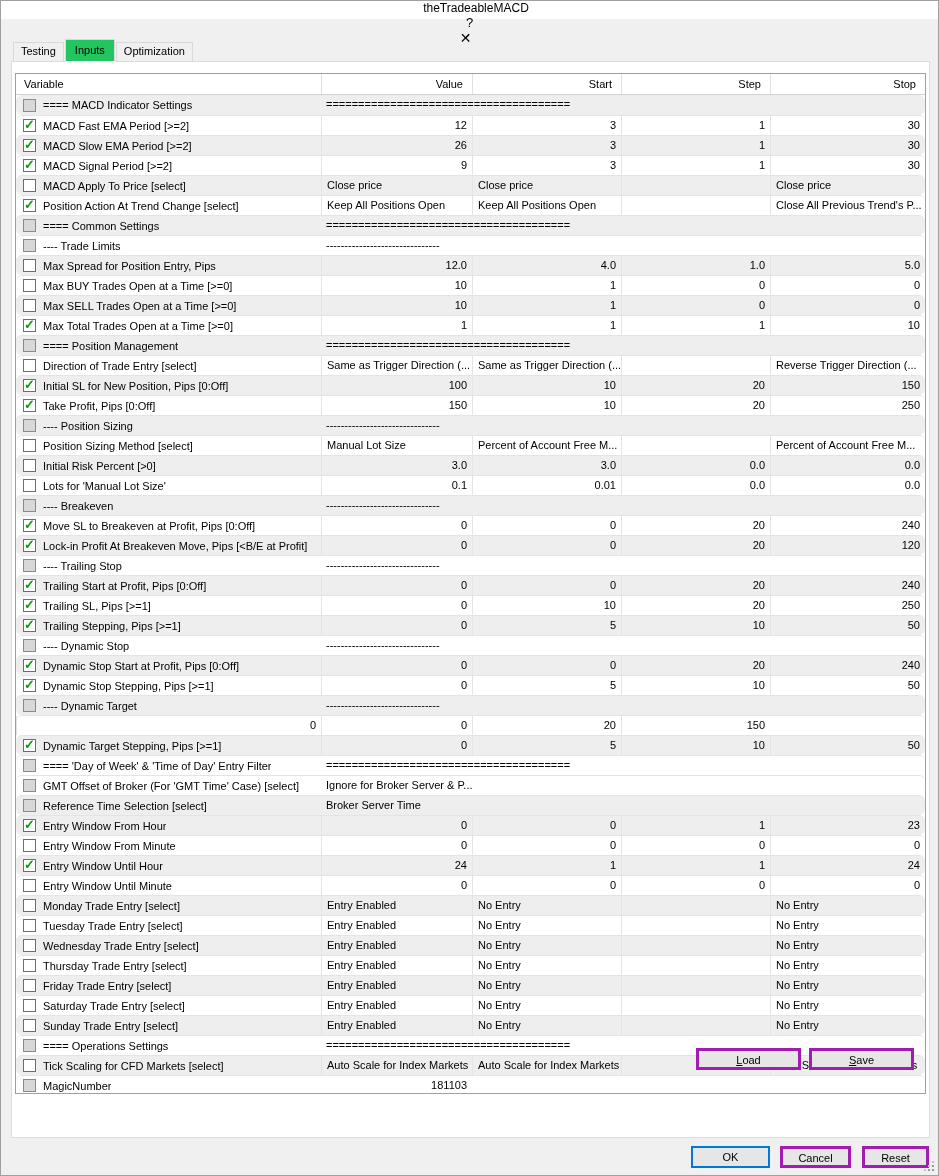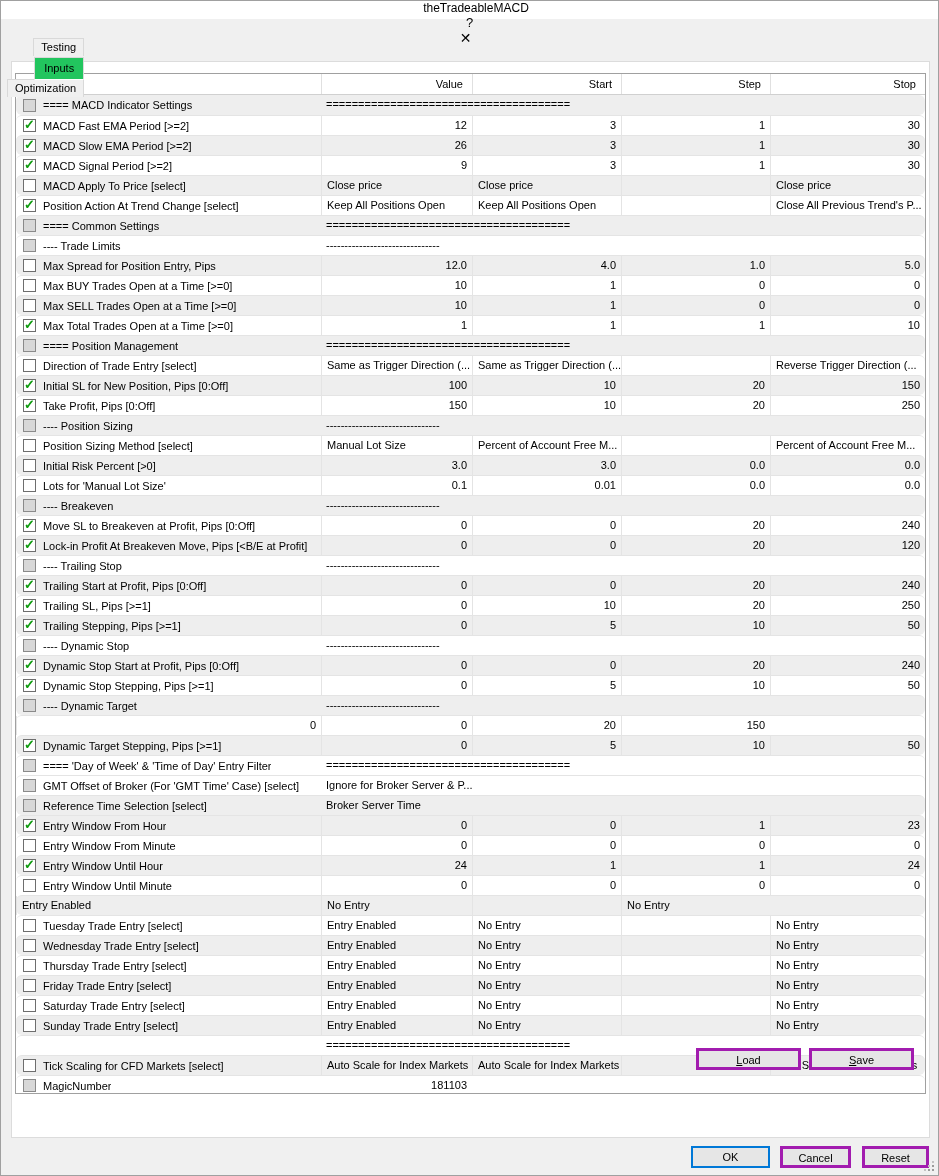--- a/index.html
+++ b/index.html
@@ -5,21 +5,21 @@
   html,body{margin:0;padding:0;}
   body{width:939px;height:1176px;font-family:"Liberation Sans",sans-serif;background:#fff;position:relative;}
   .window{position:absolute;left:0;top:0;width:939px;height:1176px;background:#f0f0f0;border:1px solid #a0a0a0;box-sizing:border-box;overflow:hidden;}
   
   .titlebar{position:absolute;left:0;top:0;right:0;height:18px;background:#ffffff;display:flex;align-items:center;flex-direction:column;}
   .title{margin-left:13px;font-size:12px;color:#000;}
   .tb-spacer{flex:1;}
   .tb-btn{width:30px;text-align:center;font-size:13px;color:#000;cursor:default;}
   .tb-btn.close{margin-right:8px;font-size:14px;}
   
-  .tabs{position:absolute;left:6px;top:37px;height:23px;display:flex;align-items:flex-end;z-index:3;flex-direction:column;}
+  .tabs{position:absolute;left:12px;top:37px;height:23px;display:flex;align-items:flex-end;z-index:3;}
   .tab{box-sizing:border-box;height:19px;line-height:17px;padding:0 7px;font-size:11px;background:#f0f0f0;border:1px solid #d9d9d9;border-bottom:none;margin-right:1px;color:#000;}
   .tab.active{height:23px;line-height:21px;background:#22c55e;padding:0 9px;position:relative;top:1px;border:1px solid #d9d9d9;border-bottom:1px solid #fff;}
   
   .page{position:absolute;left:10px;top:60px;width:919px;height:1077px;background:#fff;border:1px solid #dcdcdc;box-sizing:border-box;}
   
   .table{position:absolute;left:3px;top:11px;width:911px;height:1021px;border:1px solid #a0a0a0;box-sizing:border-box;background:#fff;overflow:hidden;}
   .thead{display:grid;grid-template-columns:305px 151px 149px 149px 1fr;height:20px;border-bottom:1px solid #d0d0d0;background:#fff;}
   .h{font-size:11px;line-height:20px;color:#000;white-space:nowrap;overflow:hidden;}
   .h.first{padding-left:8px;text-align:left;}
   .h.num{border-left:1px solid #e0e0e0;text-align:right;padding-right:9px;}
@@ -489,20 +489,24 @@
       <span class="cb unchecked"></span>
       <span class="lbl">Entry Window Until Minute</span>
     </div>
     <div class="cell c-val t-r bordered">0</div>
     <div class="cell c-start t-r bordered">0</div>
     <div class="cell c-step t-r bordered">0</div>
     <div class="cell c-stop t-r bordered">0</div>
   </div>
 
   <div class="row alt">
+    <div class="c-var">
+      <span class="cb unchecked"></span>
+      <span class="lbl">Monday Trade Entry [select]</span>
+    </div>
     <div class="cell c-val t-l bordered">Entry Enabled</div>
     <div class="cell c-start t-l bordered">No Entry</div>
     <div class="cell c-step t-l bordered"></div>
     <div class="cell c-stop t-l bordered">No Entry</div>
   </div>
 
   <div class="row">
     <div class="c-var">
       <span class="cb unchecked"></span>
       <span class="lbl">Tuesday Trade Entry [select]</span>
@@ -562,20 +566,24 @@
       <span class="cb unchecked"></span>
       <span class="lbl">Sunday Trade Entry [select]</span>
     </div>
     <div class="cell c-val t-l bordered">Entry Enabled</div>
     <div class="cell c-start t-l bordered">No Entry</div>
     <div class="cell c-step t-l bordered"></div>
     <div class="cell c-stop t-l bordered">No Entry</div>
   </div>
 
   <div class="row">
+    <div class="c-var">
+      <span class="cb disabled"></span>
+      <span class="lbl">==== Operations Settings</span>
+    </div>
     <div class="cell c-val span t-l">======================================</div>
 
   </div>
 
   <div class="row alt">
     <div class="c-var">
       <span class="cb unchecked"></span>
       <span class="lbl">Tick Scaling for CFD Markets [select]</span>
     </div>
     <div class="cell c-val t-l bordered">Auto Scale for Index Markets</div>

